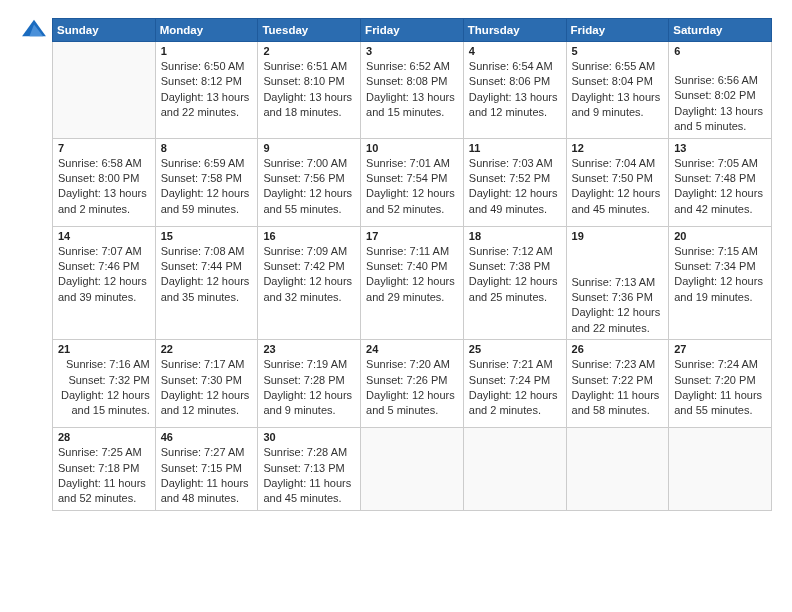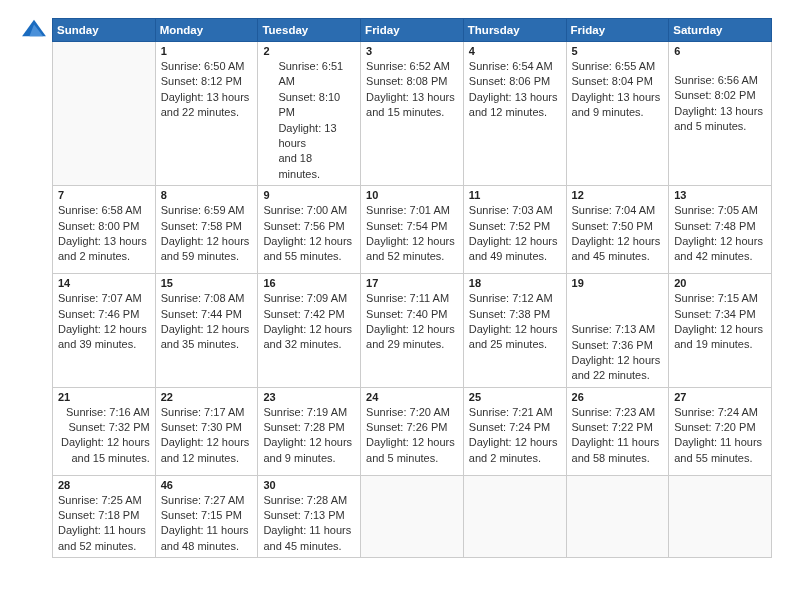--- a/index.html
+++ b/index.html
@@ -135,21 +135,21 @@
           <td class="empty-cell"></td>
           <td>
             <span class="day-num">1</span>
             <div class="cell-info" style="white-space: pre-line;">Sunrise: 6:50 AM
 Sunset: 8:12 PM
 Daylight: 13 hours
 and 22 minutes.</div>
           </td>
           <td>
             <span class="day-num">2</span>
-            <div class="cell-info" style="white-space: pre-line; margin-left: 15px;">Sunrise: 6:51 AM
+            <div class="cell-info" style="white-space: pre-line;">Sunrise: 6:51 AM
 Sunset: 8:10 PM
 Daylight: 13 hours
 and 18 minutes.</div>
           </td>
           <td>
             <span class="day-num">3</span>
             <div class="cell-info" style="white-space: pre-line;">Sunrise: 6:52 AM
 Sunset: 8:08 PM
 Daylight: 13 hours
 and 15 minutes.</div>

